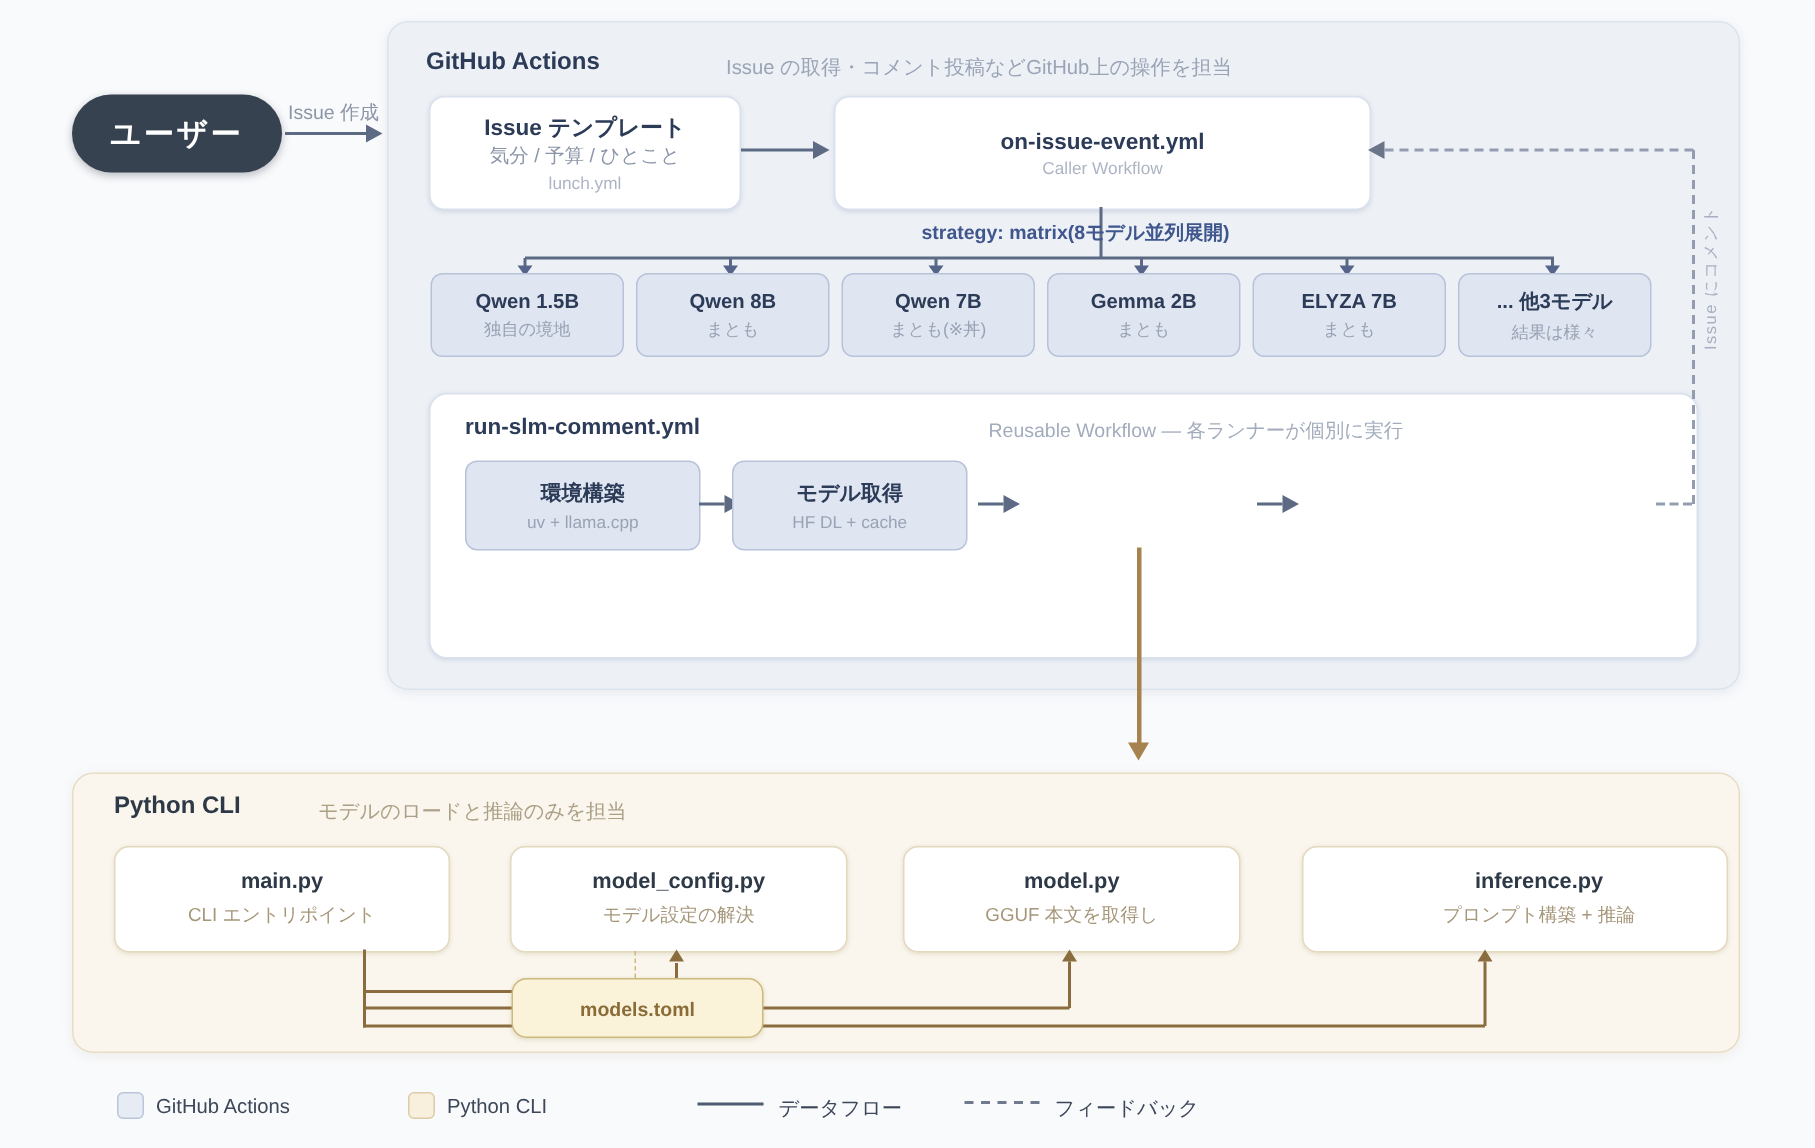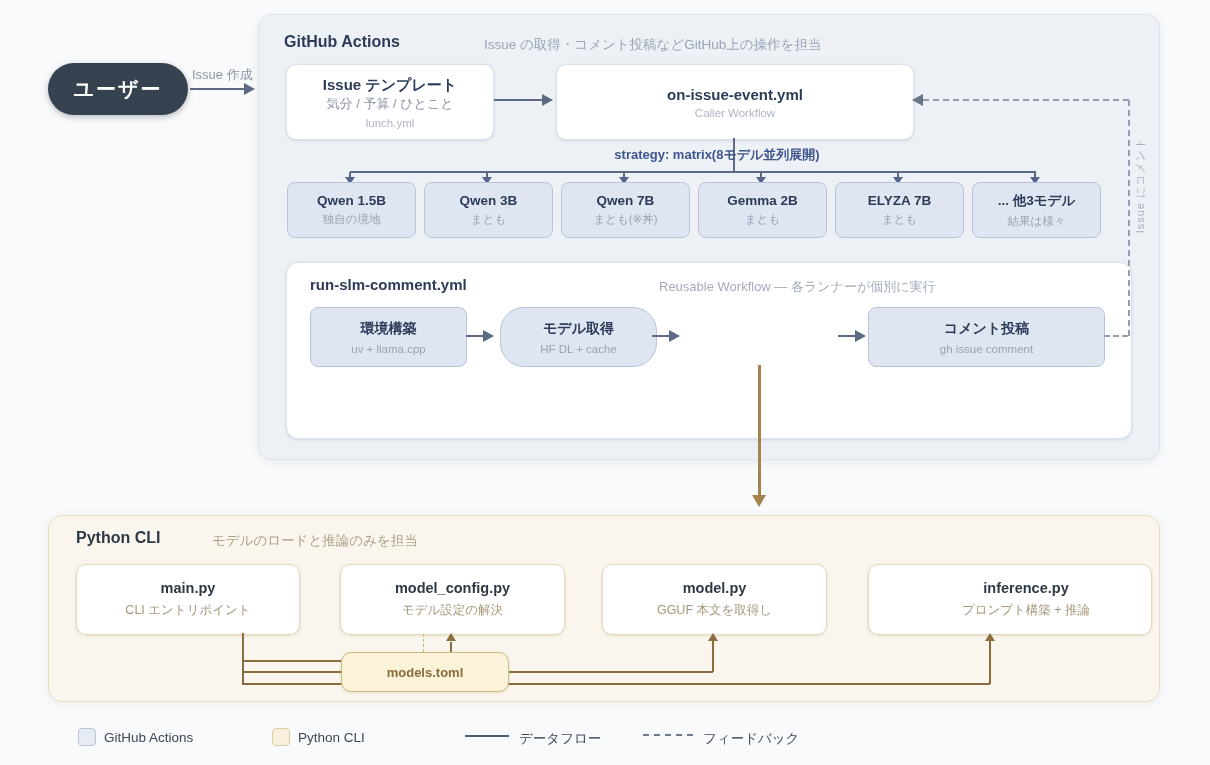--- a/index.html
+++ b/index.html
@@ -108,21 +108,21 @@
   <div class="ln" style="left:897px;top:172px;width:2px;height:6px;"></div>
   <div class="tri tri-d" style="left:893px;top:177px;"></div>
   <div class="ln" style="left:1034px;top:172px;width:2px;height:6px;"></div>
   <div class="tri tri-d" style="left:1030px;top:177px;"></div>
 
   <div class="abs blue-node" style="left:287px;top:182px;width:127px;height:54px;">
     <div class="m-name">Qwen 1.5B</div>
     <div class="m-note">独自の境地</div>
   </div>
   <div class="abs blue-node" style="left:424px;top:182px;width:127px;height:54px;">
-    <div class="m-name">Qwen 3B</div>
+    <div class="m-name">Qwen 8B</div>
     <div class="m-note">まとも</div>
   </div>
   <div class="abs blue-node" style="left:561px;top:182px;width:127px;height:54px;">
     <div class="m-name">Qwen 7B</div>
     <div class="m-note">まとも(※丼)</div>
   </div>
   <div class="abs blue-node" style="left:698px;top:182px;width:127px;height:54px;align-items:center;">
     <div class="m-name">Gemma 2B</div>
     <div class="m-note">まとも</div>
   </div>
@@ -139,34 +139,30 @@
   <div class="abs t-title" style="left:310px;top:276px;">run-slm-comment.yml</div>
   <div class="abs" style="left:659px;top:278px;font-size:13px;color:#a3acbd;">Reusable Workflow — 各ランナーが個別に実行</div>
 
   <div class="abs blue-node" style="left:310px;top:307px;width:155px;height:58px;">
     <div class="s-name">環境構築</div>
     <div class="s-note">uv + llama.cpp</div>
   </div>
   <div class="ln" style="left:466px;top:335px;width:17px;height:2px;"></div>
   <div class="tri tri-r" style="left:483px;top:330px;"></div>
 
-  <div class="abs blue-node" style="left:500px;top:307px;width:155px;height:58px;border-radius:24px;">
+  <div class="abs blue-node" style="left:488px;top:307px;width:155px;height:58px;">
     <div class="s-name">モデル取得</div>
     <div class="s-note">HF DL + cache</div>
   </div>
   <div class="ln" style="left:652px;top:335px;width:17px;height:2px;"></div>
   <div class="tri tri-r" style="left:669px;top:330px;"></div>
 
   <div class="ln" style="left:838px;top:335px;width:17px;height:2px;"></div>
   <div class="tri tri-r" style="left:855px;top:330px;"></div>
 
-  <div class="abs blue-node" style="left:868px;top:307px;width:235px;height:58px;">
-    <div class="s-name">コメント投稿</div>
-    <div class="s-note">gh issue comment</div>
-  </div>
 
   <div class="tri tri-l" style="left:912px;top:94px;"></div>
   <div class="dash-h" style="left:923px;top:99px;width:206px;"></div>
   <div class="dash-v" style="left:1128px;top:100px;height:236px;"></div>
   <div class="dash-h" style="left:1104px;top:335px;width:24px;"></div>
   <div class="abs v-label" style="left:1081px;top:177px;width:120px;height:16px;">Issue にコメント</div>
 
   <div class="ln-flow" style="left:758px;top:365px;width:3px;height:131px;"></div>
   <div class="tri tri-d-big" style="left:752px;top:495px;"></div>
 

